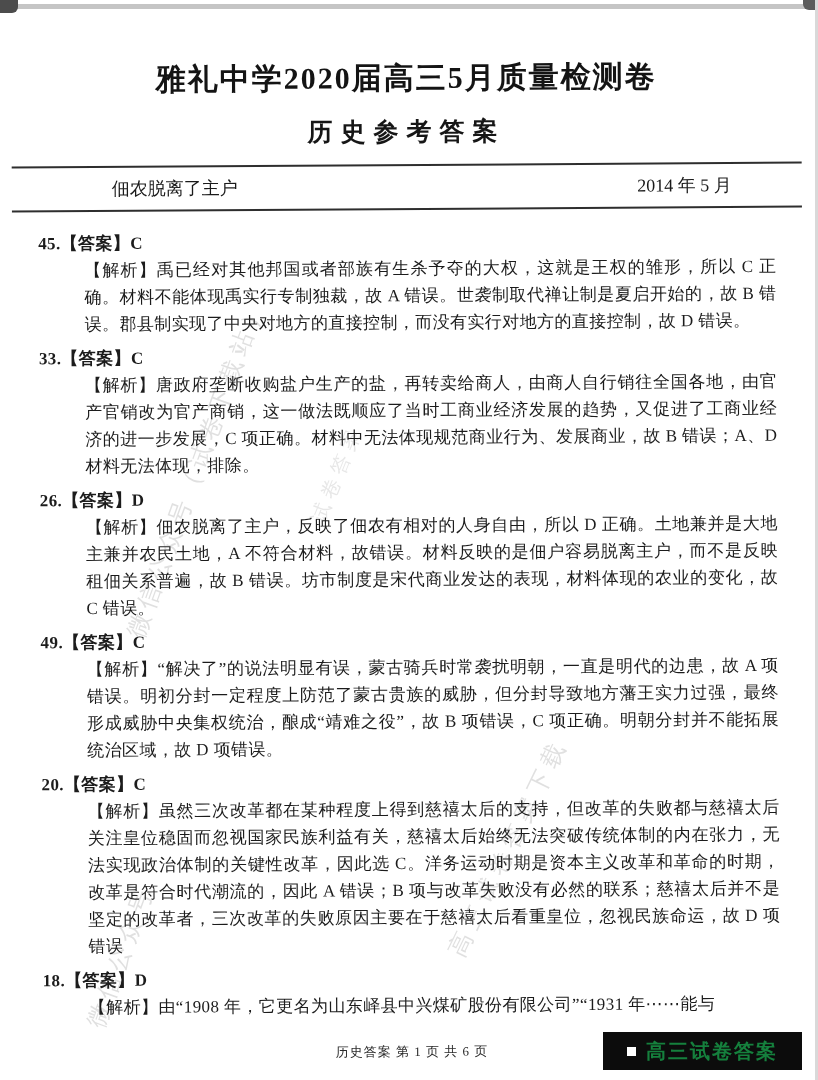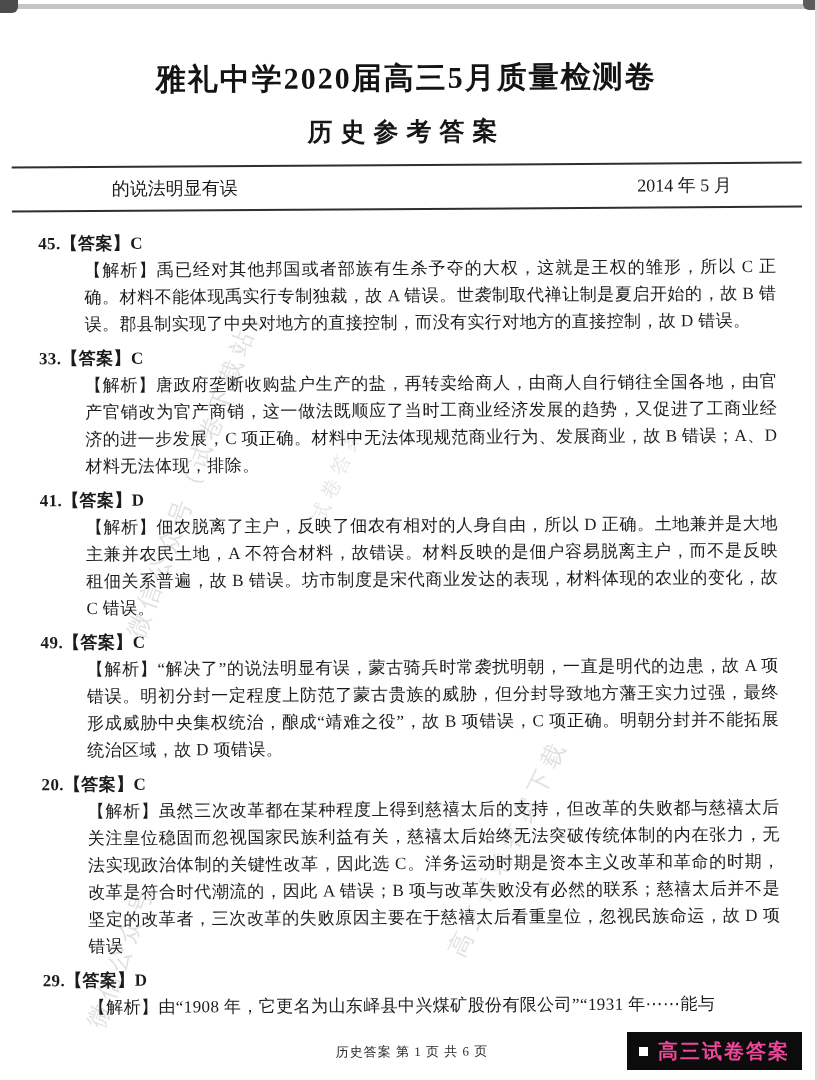--- a/index.html
+++ b/index.html
@@ -54,74 +54,74 @@
     color:rgba(70,70,70,0.17);font-size:24px;letter-spacing:6px;
     transform-origin:left bottom;z-index:3;
   }
   .wm1{left:150px;top:610px;transform:rotate(-70deg);}
   .wm2{left:470px;top:930px;transform:rotate(-64deg);}
   .wm3{left:110px;top:1000px;transform:rotate(-70deg);}
   .wm4{left:330px;top:500px;transform:rotate(-68deg);font-size:20px;color:rgba(70,70,70,0.13);}
   
   .badge{
     position:absolute;right:16px;bottom:10px;z-index:5;
-    background:#0c0c0c;color:#ec4899;
+    background:#0c0c0c;color:#15803d;
     height:38px;display:flex;align-items:center;gap:10px;
-    padding:0 12px;font-size:20px;font-weight:bold;letter-spacing:2px;
+    padding:0 24px;font-size:20px;font-weight:bold;letter-spacing:2px;
     font-family:"Liberation Sans","DejaVu Sans",sans-serif;
   }
   .badge-square{width:9px;height:9px;background:#ffffff;display:inline-block;}
 </style>
 </head>
 <body>
 
 <div class="scan-strip"></div>
 <div class="corner-tl"></div>
 <div class="corner-tr"></div>
 <div class="edge-right"></div>
 
 <div class="paper">
 
   <h1 class="title">雅礼中学2020届高三5月质量检测卷</h1>
   <h2 class="subtitle">历史参考答案</h2>
 
   <div class="header-band">
-    <span>的说法明显有误</span>
+    <span>佃农脱离了主户</span>
     <span>2014 年 5 月</span>
   </div>
 
   <div class="answers">
 
     <div class="answer-block">
       <div class="answer-head"><span>45.</span><span>【答案】C</span></div>
       <p class="analysis">【解析】禹已经对其他邦国或者部族有生杀予夺的大权，这就是王权的雏形，所以 C 正确。材料不能体现禹实行专制独裁，故 A 错误。世袭制取代禅让制是夏启开始的，故 B 错误。郡县制实现了中央对地方的直接控制，而没有实行对地方的直接控制，故 D 错误。</p>
     </div>
 
     <div class="answer-block">
       <div class="answer-head"><span>33.</span><span>【答案】C</span></div>
       <p class="analysis">【解析】唐政府垄断收购盐户生产的盐，再转卖给商人，由商人自行销往全国各地，由官产官销改为官产商销，这一做法既顺应了当时工商业经济发展的趋势，又促进了工商业经济的进一步发展，C 项正确。材料中无法体现规范商业行为、发展商业，故 B 错误；A、D 材料无法体现，排除。</p>
     </div>
 
     <div class="answer-block">
-      <div class="answer-head"><span>41.</span><span>【答案】D</span></div>
+      <div class="answer-head"><span>26.</span><span>【答案】D</span></div>
       <p class="analysis">【解析】佃农脱离了主户，反映了佃农有相对的人身自由，所以 D 正确。土地兼并是大地主兼并农民土地，A 不符合材料，故错误。材料反映的是佃户容易脱离主户，而不是反映租佃关系普遍，故 B 错误。坊市制度是宋代商业发达的表现，材料体现的农业的变化，故 C 错误。</p>
     </div>
 
     <div class="answer-block">
       <div class="answer-head"><span>49.</span><span>【答案】C</span></div>
       <p class="analysis">【解析】“解决了”的说法明显有误，蒙古骑兵时常袭扰明朝，一直是明代的边患，故 A 项错误。明初分封一定程度上防范了蒙古贵族的威胁，但分封导致地方藩王实力过强，最终形成威胁中央集权统治，酿成“靖难之役”，故 B 项错误，C 项正确。明朝分封并不能拓展统治区域，故 D 项错误。</p>
     </div>
 
     <div class="answer-block">
       <div class="answer-head"><span>20.</span><span>【答案】C</span></div>
       <p class="analysis">【解析】虽然三次改革都在某种程度上得到慈禧太后的支持，但改革的失败都与慈禧太后关注皇位稳固而忽视国家民族利益有关，慈禧太后始终无法突破传统体制的内在张力，无法实现政治体制的关键性改革，因此选 C。洋务运动时期是资本主义改革和革命的时期，改革是符合时代潮流的，因此 A 错误；B 项与改革失败没有必然的联系；慈禧太后并不是坚定的改革者，三次改革的失败原因主要在于慈禧太后看重皇位，忽视民族命运，故 D 项错误</p>
     </div>
 
     <div class="answer-block">
-      <div class="answer-head"><span>29.</span><span>【答案】D</span></div>
+      <div class="answer-head"><span>18.</span><span>【答案】D</span></div>
       <p class="analysis">【解析】由“1908 年，它更名为山东峄县中兴煤矿股份有限公司”“1931 年⋯⋯能与</p>
     </div>
 
   </div>
 
   <div class="footer">历史答案 第 1 页 共 6 页</div>
 </div>
 
 <div class="wm wm1">微信公众号（试卷下载站）</div>
 <div class="wm wm2">高三试卷答案下载</div>

